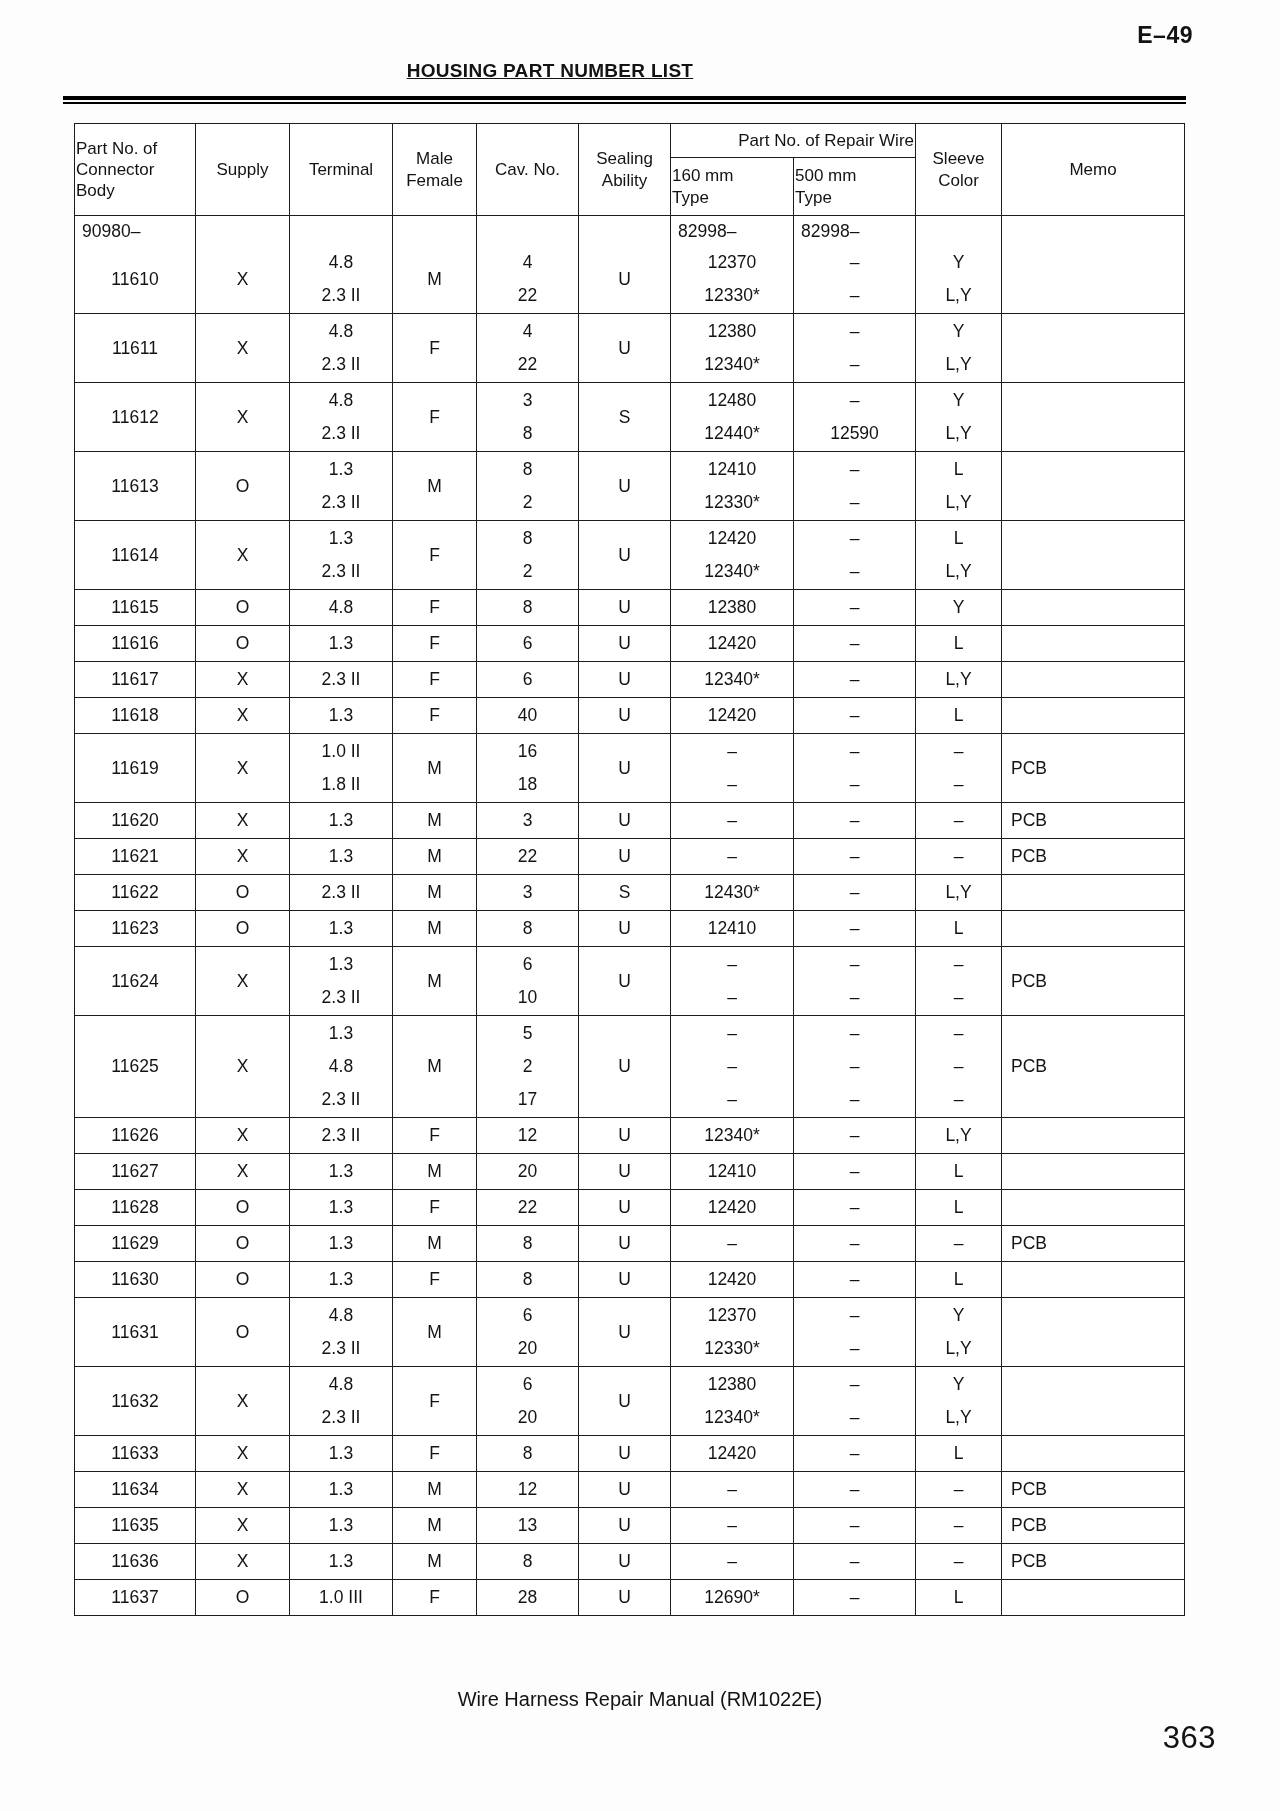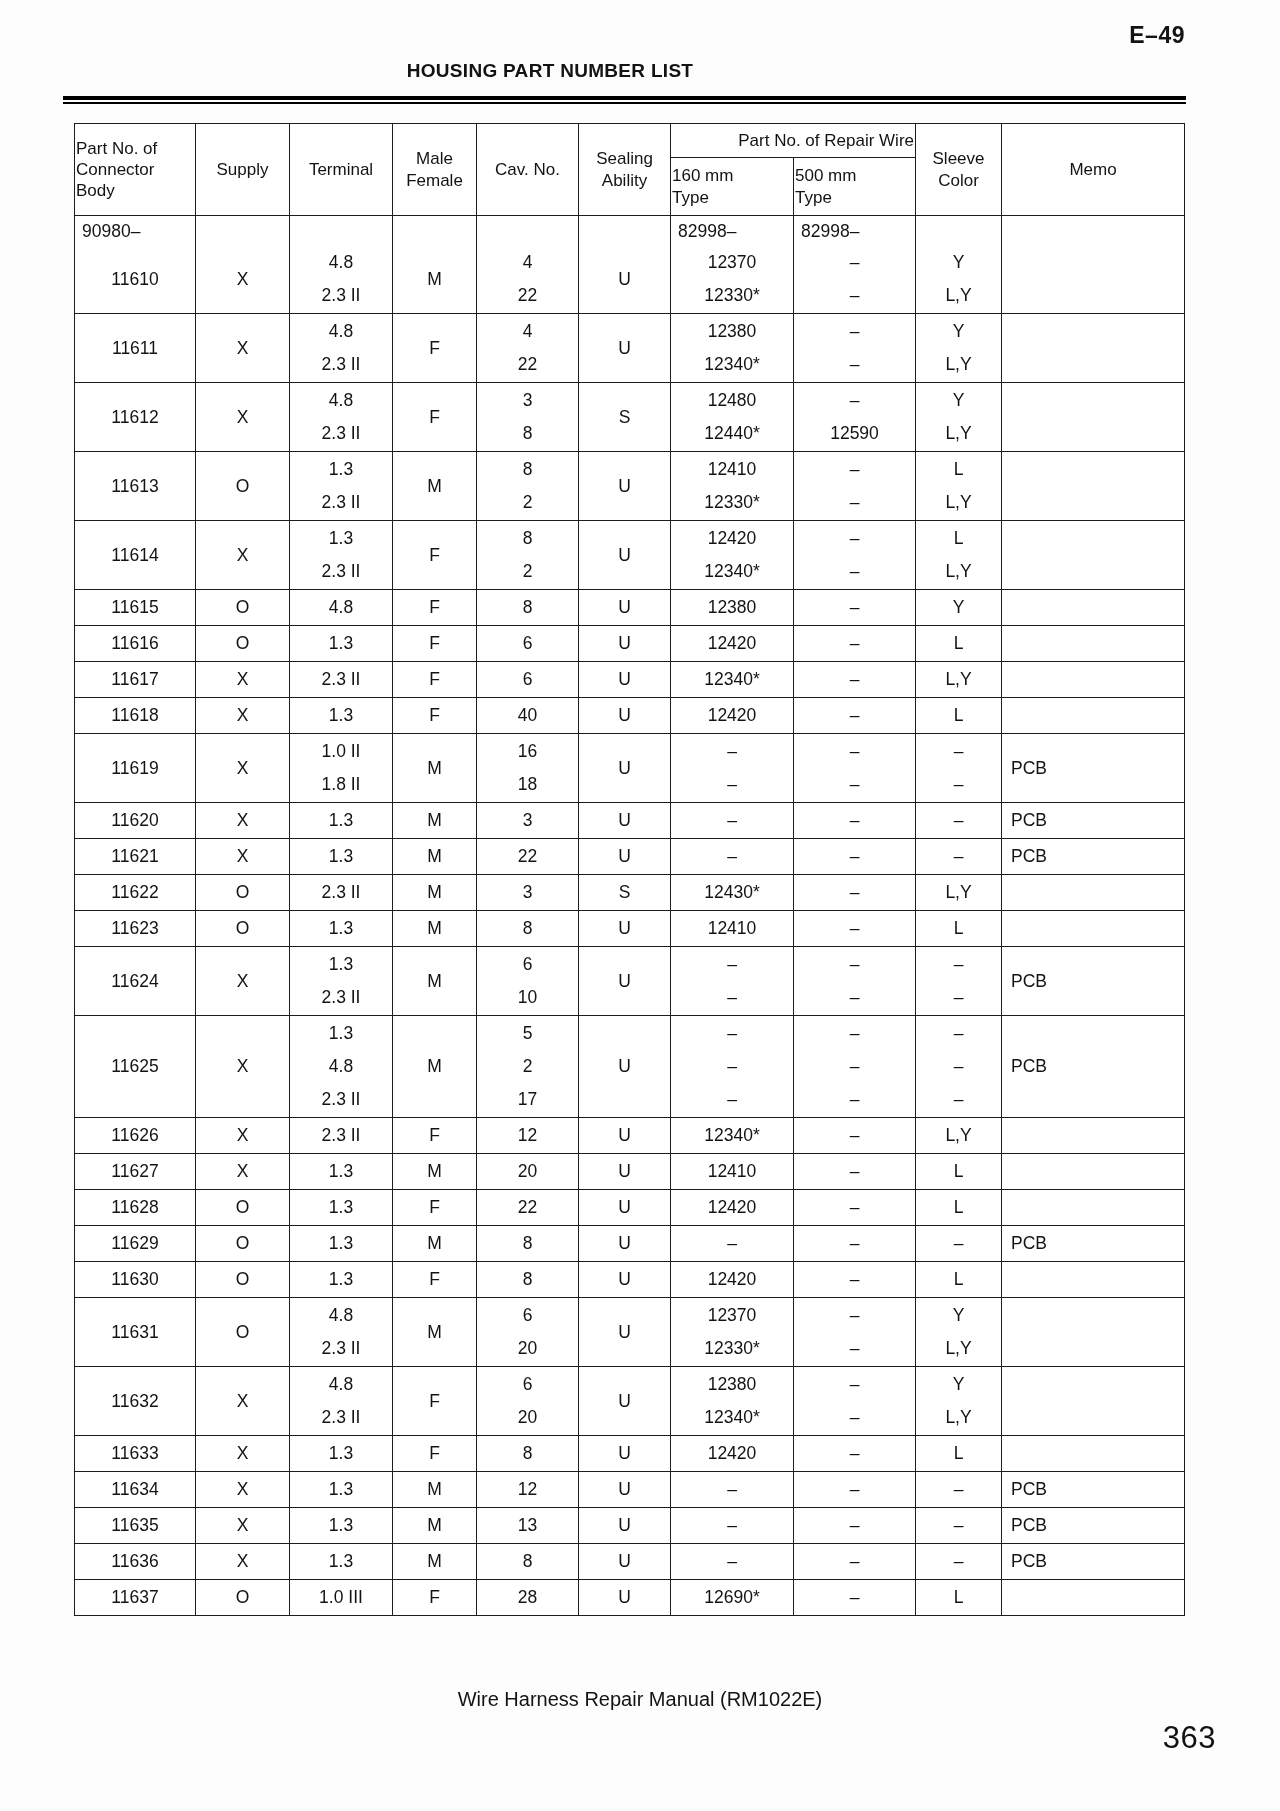--- a/index.html
+++ b/index.html
@@ -5,26 +5,26 @@
   * { box-sizing: border-box; }
   html, body { margin: 0; padding: 0; }
   body {
     width: 1280px; height: 1811px;
     background: #fdfdfd;
     font-family: "Liberation Sans", sans-serif;
     color: #131313;
     position: relative;
   }
   .corner {
-    position: absolute; top: 22px; right: 95px;
+    position: absolute; top: 22px; right: 87px;
     font-size: 23px; font-weight: 700; letter-spacing: .5px;
   }
   .title {
     position: absolute; top: 60px; left: 63px; width: 974px;
-    text-align: center; font-size: 19px; font-weight: 700; letter-spacing: .3px;
+    text-align: center; font-size: 19px; font-weight: 700; letter-spacing: .3px; text-decoration: underline;
   }
   .rule {
     position: absolute; top: 96px; left: 63px; width: 1123px;
     height: 8px; border-top: 4px solid #000; border-bottom: 2px solid #000;
   }
   table {
     position: absolute; top: 123px; left: 74px; width: 1110px;
     border-collapse: collapse; table-layout: fixed;
   }
   th, td { border: 1.6px solid #1c1c1c; background: #fff; }

